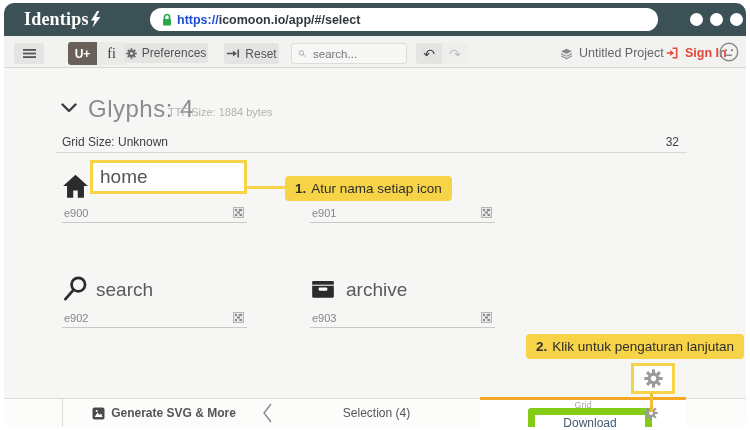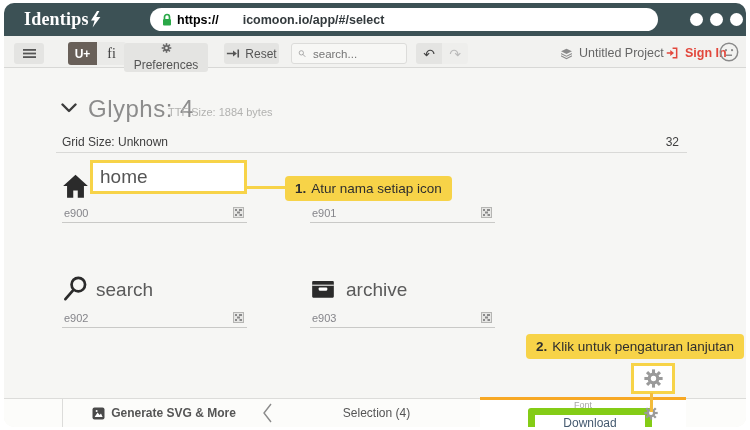--- a/index.html
+++ b/index.html
@@ -7,22 +7,22 @@
        font-family:"Liberation Sans","DejaVu Sans",sans-serif;overflow:hidden;}
   .ab{position:absolute;}
   .win{position:absolute;left:4px;top:3px;width:742px;height:424px;border-radius:10px;
        overflow:hidden;background:#f6f6f4;}
   
   .topbar{position:absolute;left:0;top:0;width:100%;height:33px;background:#3c5155;}
   .logo{position:absolute;left:20px;top:6px;color:#fff;font-family:"Liberation Serif","DejaVu Serif",serif;
         font-weight:bold;font-size:18px;letter-spacing:.2px;display:flex;align-items:center;gap:1px;}
   .urlbar{position:absolute;left:146px;top:5px;width:508px;height:23px;background:#fff;border-radius:12px;
           display:flex;align-items:center;padding-left:11px;box-sizing:border-box;gap:4px;font-size:12.5px;}
-  .scheme{color:#000000;font-weight:bold;}
-  .urlrest{color:#333a3d;font-weight:bold;margin-left:-4px;padding-left:24px;}
+  .scheme{color:#1d4ed8;font-weight:bold;}
+  .urlrest{color:#333a3d;font-weight:bold;margin-left:-4px;}
   .dot{position:absolute;top:10px;width:13px;height:13px;border-radius:50%;background:#fff;}
   
   .toolbar{position:absolute;left:0;top:33px;width:100%;height:31px;background:#f2f2f0;border-bottom:1px solid #d8d8d6;}
   .tbtn{position:absolute;background:#e4e4e2;border-radius:3px;color:#555;font-size:12px;
         display:flex;align-items:center;justify-content:center;gap:5px;box-sizing:border-box;}
   .seg-dark{background:#696059;color:#fff;border-radius:3px 0 0 3px;font-size:12px;font-weight:bold;}
   .seg-light{background:#eaeae8;color:#3c3c3c;border-radius:0 3px 3px 0;
              font-family:"Liberation Serif","DejaVu Serif",serif;font-size:14px;}
   .searchbox{position:absolute;left:287px;top:7px;width:116px;height:21px;background:#f7f7f5;border:1px solid #dcdcda;
              border-radius:3px;display:flex;align-items:center;padding:0 6px;box-sizing:border-box;gap:5px;}
@@ -95,21 +95,21 @@
           <rect y="3.6" width="13" height="1.8" fill="#555"></rect>
           <rect y="7.2" width="13" height="1.8" fill="#555"></rect>
         </svg>
     </div>
     <div class="tbtn seg-dark" style="left:64px;top:6px;width:29px;height:23px;">
       <span>U+</span>
     </div>
     <div class="tbtn seg-light" style="left:93px;top:6px;width:29px;height:23px;">
       <span>fi</span>
     </div>
-    <div class="tbtn" style="left:120px;top:7px;width:84px;height:29px;flex-direction:column;">
+    <div class="tbtn" style="left:120px;top:7px;width:84px;height:20px;">
       <svg width="11" height="11" viewBox="0 0 20 20">
           <g fill="#666">
             <rect x="8.4" y="0.4" width="3.2" height="4" transform="rotate(0 10 10)"></rect>
             <rect x="8.4" y="0.4" width="3.2" height="4" transform="rotate(45 10 10)"></rect>
             <rect x="8.4" y="0.4" width="3.2" height="4" transform="rotate(90 10 10)"></rect>
             <rect x="8.4" y="0.4" width="3.2" height="4" transform="rotate(135 10 10)"></rect>
             <rect x="8.4" y="0.4" width="3.2" height="4" transform="rotate(180 10 10)"></rect>
             <rect x="8.4" y="0.4" width="3.2" height="4" transform="rotate(225 10 10)"></rect>
             <rect x="8.4" y="0.4" width="3.2" height="4" transform="rotate(270 10 10)"></rect>
             <rect x="8.4" y="0.4" width="3.2" height="4" transform="rotate(315 10 10)"></rect>
@@ -280,21 +280,21 @@
     <svg class="chev" style="left:258px;" width="11" height="20" viewBox="0 0 11 20">
         <polyline points="9,1 2,10 9,19" fill="none" stroke="#8a8a8a" stroke-width="1.4"></polyline>
       </svg>
     <div class="fitem" style="left:290px;width:165px;">
       <span>Selection (4)</span>
     </div>
     <svg class="chev" style="left:479px;" width="11" height="20" viewBox="0 0 11 20">
         <polyline points="2,1 9,10 2,19" fill="none" stroke="#8a8a8a" stroke-width="1.4"></polyline>
       </svg>
     <div class="fontsec">
-      <div class="fontlabel">Font</div>
+      <div class="fontlabel">Grid</div>
       <div class="dlbtn">
         <span>Download</span>
       </div>
       <svg class="ab" style="left:164px;top:7px;" width="14" height="14" viewBox="0 0 20 20">
           <g fill="#9a9a9a">
             <rect x="8.4" y="0.4" width="3.2" height="4" transform="rotate(0 10 10)"></rect>
             <rect x="8.4" y="0.4" width="3.2" height="4" transform="rotate(45 10 10)"></rect>
             <rect x="8.4" y="0.4" width="3.2" height="4" transform="rotate(90 10 10)"></rect>
             <rect x="8.4" y="0.4" width="3.2" height="4" transform="rotate(135 10 10)"></rect>
             <rect x="8.4" y="0.4" width="3.2" height="4" transform="rotate(180 10 10)"></rect>

